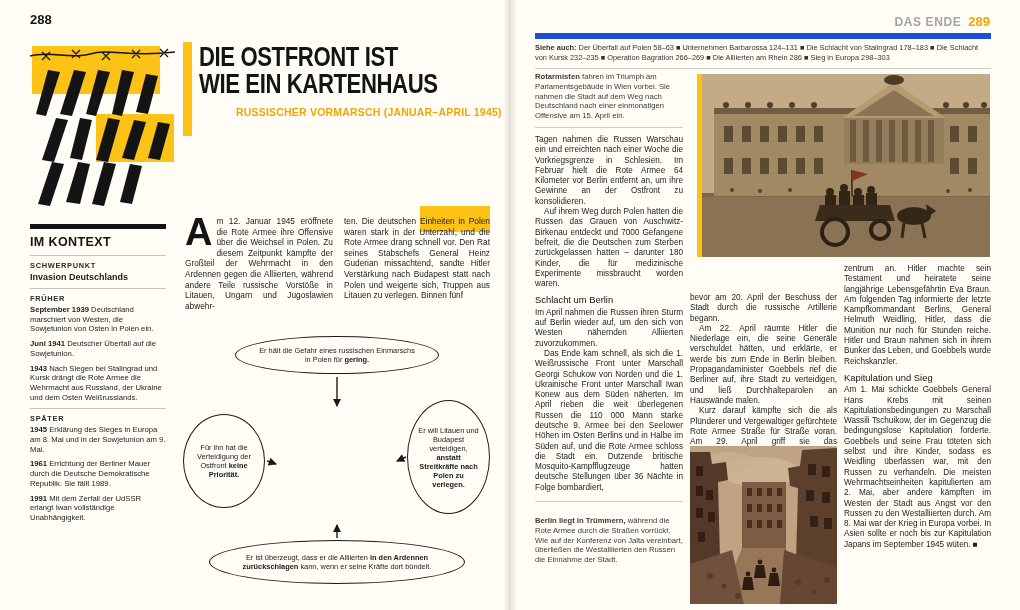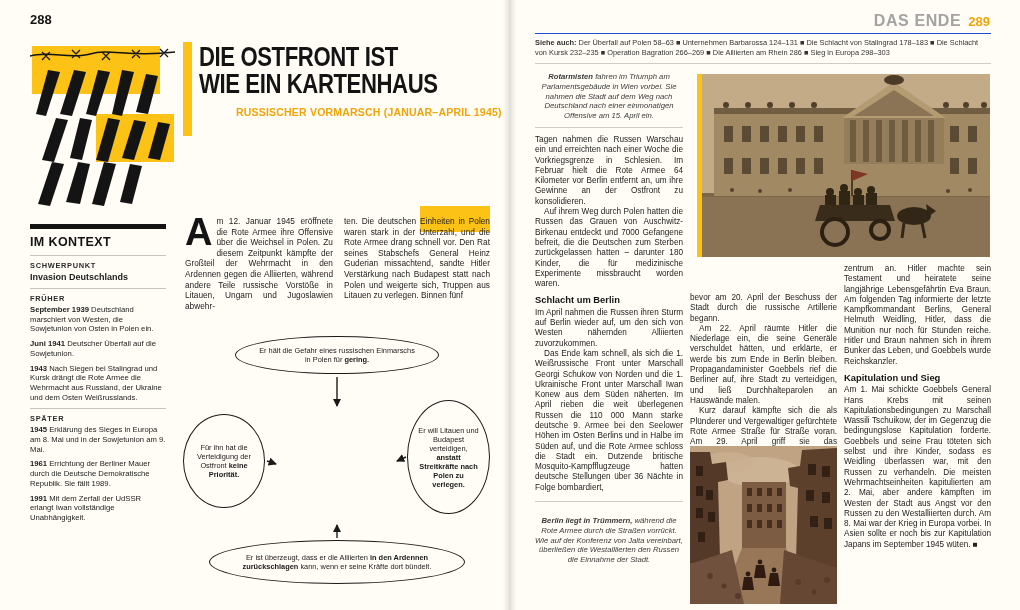--- a/index.html
+++ b/index.html
@@ -45,36 +45,36 @@
   .bub.top    { left:52px;  top:0;     width:204px; height:38px; padding:2px 22px; }
   .bub.lft    { left:0;     top:78px;  width:82px;  height:94px; padding:6px 9px; }
   .bub.rgt    { left:224px; top:64px;  width:83px;  height:114px; padding:6px 9px;justify-content:center; }
   .bub.btm    { left:26px;  top:204px; width:256px; height:44px; padding:3px 26px; }
   .bub.ctr    { left:96px;  top:74px;  width:116px; height:112px; border:none;
                 background:var(--accent,#fdc216); font-size:8.8px; line-height:10.6px;
                 font-weight:700; padding:0 13px; }
 
   
   .header-right { position:absolute; top:12px; right:30px; text-align:right; }
-  .header-right .sect { font-size:16px; font-weight:700; letter-spacing:.6px; color:var(--header_gray,#a3a3a3); }
+  .header-right .sect { font-size:12px; font-weight:700; letter-spacing:.6px; color:var(--header_gray,#a3a3a3); }
   .header-right .num  { font-size:13px; font-weight:800; color:var(--subtitle,#efa50a); margin-left:7px; }
 
   .see-also { position:absolute; left:535px; top:33px; width:456px; font-size:7.4px; line-height:10px;
-              color:#333; border-top:1px solid #1d4ed8; border-bottom:1px solid #cfccc4; padding:4px 0 5px; }
+              color:#333; border-top:6px solid #1d4ed8; border-bottom:1px solid #cfccc4; padding:4px 0 5px; }
 
   .rcol { position:absolute; width:148px; font-size:8.2px; line-height:10.3px; text-align:justify; color:#222; }
   .rcol1 { left:535px; top:72px; }
   .rcol2 { left:690px; top:264px; width:147px;margin-top:29px; }
   .rcol3 { left:844px; top:264px; width:147px; }
-  .caption { font-size:7.7px; line-height:9.8px; color:#3a3a3a; text-align:center;font-style:italic; }
+  .caption { font-size:7.7px; line-height:9.8px; color:#3a3a3a; text-align:left; }
   .caption.first { padding-bottom:6px; border-bottom:1px solid #cfccc4; margin-bottom:7px; }
   .caption.second { border-top:1px solid #cfccc4; margin-top:8px; padding-top:14px; }
   .para { margin:0; }
   .para.ind { text-indent:9px; }
-  .bodyhead { font-size:9.4px; font-weight:700; color:#141414; margin:6px 0 2px; text-align:left; }
+  .bodyhead { font-size:9.4px; font-weight:400; color:#141414; margin:6px 0 2px; text-align:left; }
 
   .photo { position:absolute; overflow:hidden; background:#b8a888; }
   .photo1 { left:697px; top:74px; width:293px; height:183px; border-left:5px solid var(--accent,#fdc216); }
   .photo2 { left:690px; top:446px; width:147px; height:158px; }
   .photo svg { display:block; }
 </style>
 </head>
 <body>
 
 <div class="spread">

